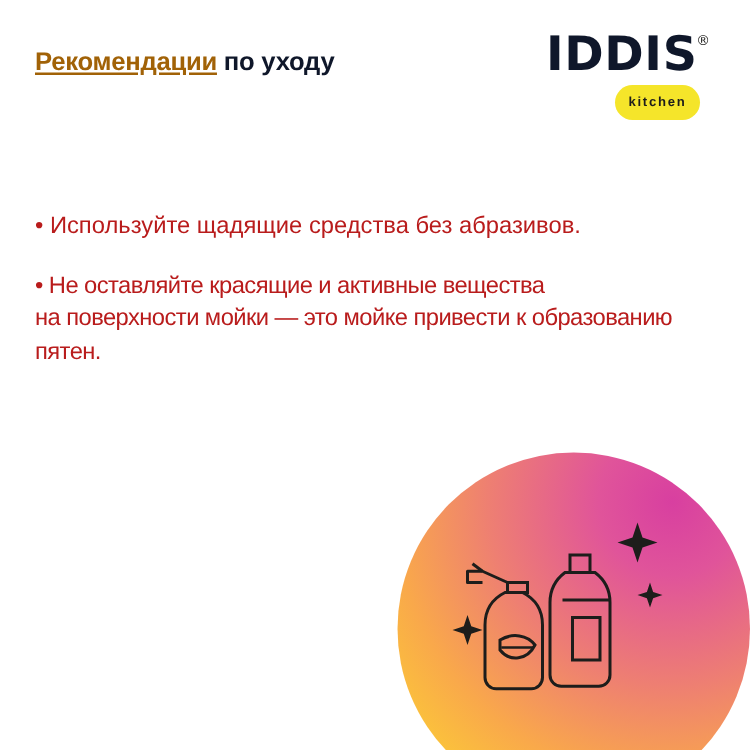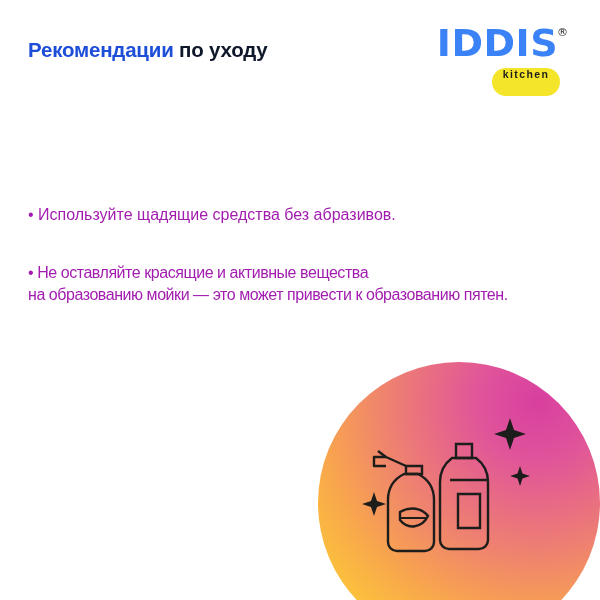--- a/index.html
+++ b/index.html
@@ -24,82 +24,82 @@
   
   .title {
     position: absolute;
     left: 28px;
     top: 38px;
     font-size: 20.5px;
     font-weight: bold;
     letter-spacing: -0.2px;
     white-space: nowrap;
   }
-  .title .accent { color: #1d4ed8; }
+  .title .accent { color: #a16207; text-decoration: underline; }
   .title .plain  { color: #0f172a; }
 
   .logo-block {
     position: absolute;
     right: 32px;
     top: 24px;
     width: 130px;
     height: 70px;
   }
   .logo-word {
     position: absolute;
     right: 10px;
     top: 0;
     font-size: 38px;
     font-weight: bold;
     letter-spacing: 0.5px;
-    color: #3b82f6;
+    color: #0f172a;
     line-height: 1;
     font-family: "DejaVu Sans", sans-serif;
   }
   .logo-reg {
     position: absolute;
     right: 0px;
     top: 2px;
     font-size: 11px;
     color: #1d1d1b;
     font-family: "DejaVu Sans", sans-serif;
   }
   .logo-badge {
     position: absolute;
     right: 8px;
     top: 44px;
     width: 68px;
     height: 28px;
     background: #f5e52a;
     border-radius: 14px;
     display: flex;
+    align-items: center;
     justify-content: center;
   }
   .logo-badge span {
     font-size: 10.5px;
     font-weight: bold;
     letter-spacing: 1.4px;
     color: #1d1d1b;
   }
 
   
   .content {
     position: absolute;
     left: 28px;
     top: 168px;
     width: 548px;
   }
   .bullet {
     display: block;
-    color: #a21caf;
-    font-size: 16px;
+    color: #b91c1c;
+    font-size: 19px;
     line-height: 1.38;
     margin-bottom: 22px;
     white-space: pre-line;
-    margin-top: 36px;
   }
   .bullet.tight { letter-spacing: -0.45px; }
 
   
   .circle {
     position: absolute;
     left: 318px;
     top: 362px;
     width: 282px;
     height: 282px;
@@ -126,21 +126,21 @@
     <div class="logo-word">IDDIS</div>
     <div class="logo-reg">®</div>
     <div class="logo-badge">
       <span>kitchen</span>
     </div>
   </div>
 
   <div class="content">
     <span class="bullet">• Используйте щадящие средства без абразивов.</span>
     <span class="bullet tight">• Не оставляйте красящие и активные вещества
-на образованию мойки — это может привести к образованию пятен.</span>
+на поверхности мойки — это мойке привести к образованию пятен.</span>
   </div>
 
   <div class="circle">
     <svg width="200" height="190" viewBox="0 0 200 190" fill="none">
 
       <path d="M46 66 h16 v8 h-16 z" stroke="#1d1d1b" stroke-width="2.4" fill="none"></path>
       <path d="M46 66 l-20 -9 h-12 v9 h12" stroke="#1d1d1b" stroke-width="2.4" fill="none" stroke-linejoin="round"></path>
       <path d="M26 57 l-8 -6" stroke="#1d1d1b" stroke-width="2.4"></path>
       <path d="M44 74 c-10 5 -16 14 -16 26 v42 c0 5 4 9 9 9 h28 c5 0 9 -4 9 -9 v-42 c0 -12 -6 -21 -16 -26 z" stroke="#1d1d1b" stroke-width="2.4" fill="none"></path>
       <path d="M40 112 c10 -6 22 -4 28 4 c-6 12 -20 14 -28 4 z" stroke="#1d1d1b" stroke-width="2.4" fill="none"></path>

